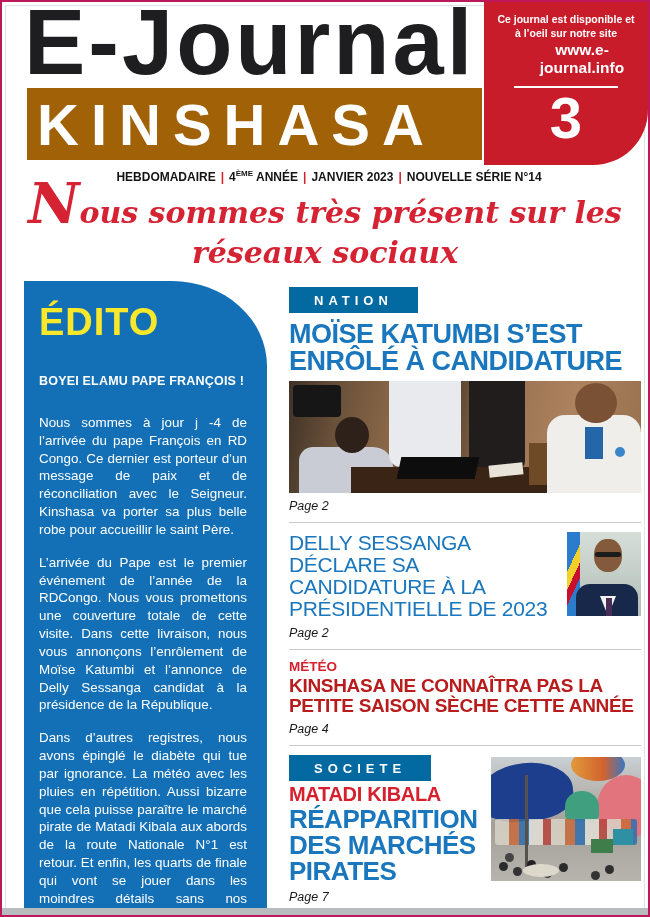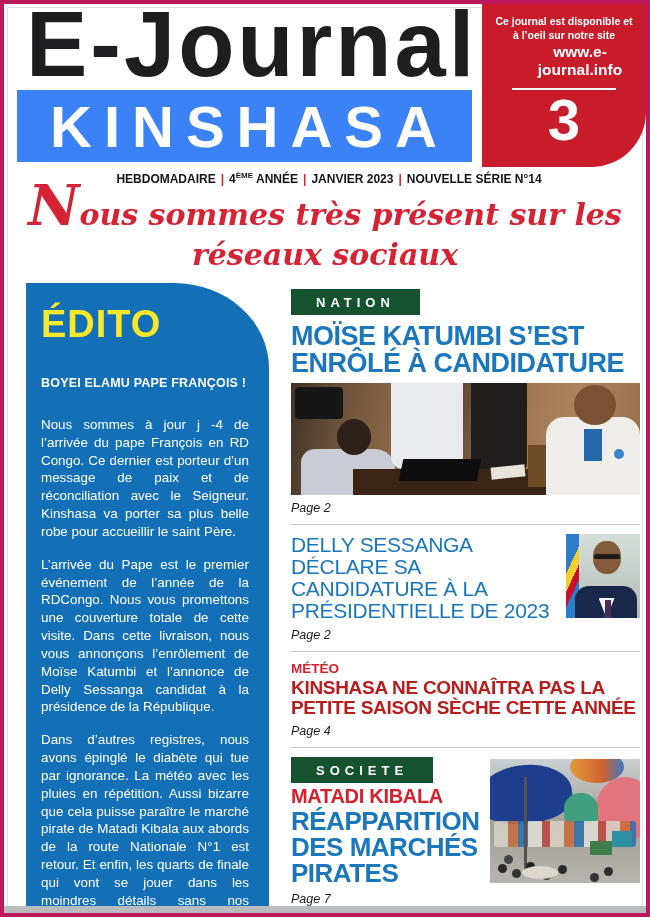--- a/index.html
+++ b/index.html
@@ -1,32 +1,32 @@
 <!DOCTYPE html>
 <html><head>
 <meta charset="utf-8">
 <style>
   html,body { margin:0; padding:0; background:#e9eaeb; }
   * { box-sizing:border-box; }
   .page {
     position:relative; width:650px; height:917px; margin:0 auto;
     background:#ffffff; overflow:hidden;
-    border:4px solid #be185d; box-shadow: inset 0 0 0 3px #ffffff, inset 0 0 0 4px #dfe2e4;
+    border:2px solid #be185d; box-shadow: inset 0 0 0 3px #ffffff, inset 0 0 0 4px #dfe2e4;
     font-family:"Liberation Sans", sans-serif; color:#1a1a1a;
   }
 
   
   .masthead { position:relative; height:162px; }
   .brand-top {
     position:absolute; left:22px; top:-6px;
     font-size:92px; font-weight:bold; letter-spacing:3px; line-height:92px; color:#1e1e20;
   }
   .brand-band {
-    position:absolute; left:13px; top:86px; width:455px; height:72px;
-    background:#3b82f6; display:flex; align-items:center; justify-content:center;
+    position:absolute; left:25px; top:86px; width:455px; height:72px;
+    background:#a16207; display:flex; align-items:center; 
   }
   .brand-band span { color:#fff; font-weight:bold; font-size:58px; letter-spacing:12px; padding-left:10px; white-space:nowrap; }
   .corner-box {
     position:absolute; right:0; top:0; width:164px; height:163px;
     background:#c81c2a; border-bottom-right-radius:55px;
     color:#fff; text-align:center; padding-top:11px;
   }
   .corner-note { font-size:10.5px; font-weight:bold; line-height:1.3; padding:0 12px; }
   .corner-site { font-size:15.5px; font-weight:bold; margin-top:1px;padding-left:32px; }
   .corner-rule { width:104px; border:0; border-top:2px solid #fff; margin:9px auto 0; }
@@ -50,21 +50,21 @@
   .edito-col {
     flex:0 0 243px; height:671px; background:#1470b6; color:#fff;
     border-top-right-radius:95px 85px; padding:12px 20px 16px 15px;
   }
   .edito-title { color:#f9e72b; font-size:38px; font-weight:bold; letter-spacing:1px; margin:8px 0 30px 0; }
   .edito-kicker { font-size:12.5px; font-weight:bold; margin:0 0 26px 0; letter-spacing:.2px; }
   .edito-body p { font-size:13.4px; line-height:1.33; text-align:justify; margin:0 0 15px 0; }
 
   .news-col { flex:1; margin-left:22px; padding-top:6px; }
   .badge {
-    display:inline-block; background:#14532d; color:#fff; font-weight:bold;
+    display:inline-block; background:#0369a1; color:#fff; font-weight:bold;
     font-size:13px; letter-spacing:5px; padding:6px 25px 5px; line-height:15px;
   }
   .headline-xl { color:#1a76bd; font-weight:bold; font-size:27px; line-height:27px; letter-spacing:-.5px; margin:8px 0 0; }
   .headline-lg { color:#1a76bd; font-weight:normal; font-size:21px; line-height:22px; letter-spacing:-.3px; margin:0; }
   .headline-md { color:#b91c1c; font-weight:bold; font-size:19px; line-height:20px; letter-spacing:-.3px; margin:0; }
   .headline-xxl{ color:#1a76bd; font-weight:bold; font-size:26px; line-height:26px; letter-spacing:-.5px; margin:0; }
   .kicker-red  { color:#d6202d; font-weight:bold; font-size:13.5px; margin:0 0 2px; }
   .kicker-red-lg { color:#d6202d; font-weight:bold; font-size:20px; letter-spacing:-.3px; margin:2px 0 0; }
   .page-ref { font-style:italic; font-size:12.5px; color:#1a1a1a; margin:6px 0 0; }
   .divider { border:0; border-top:1.5px solid #c9c9c9; margin:9px 0; }

